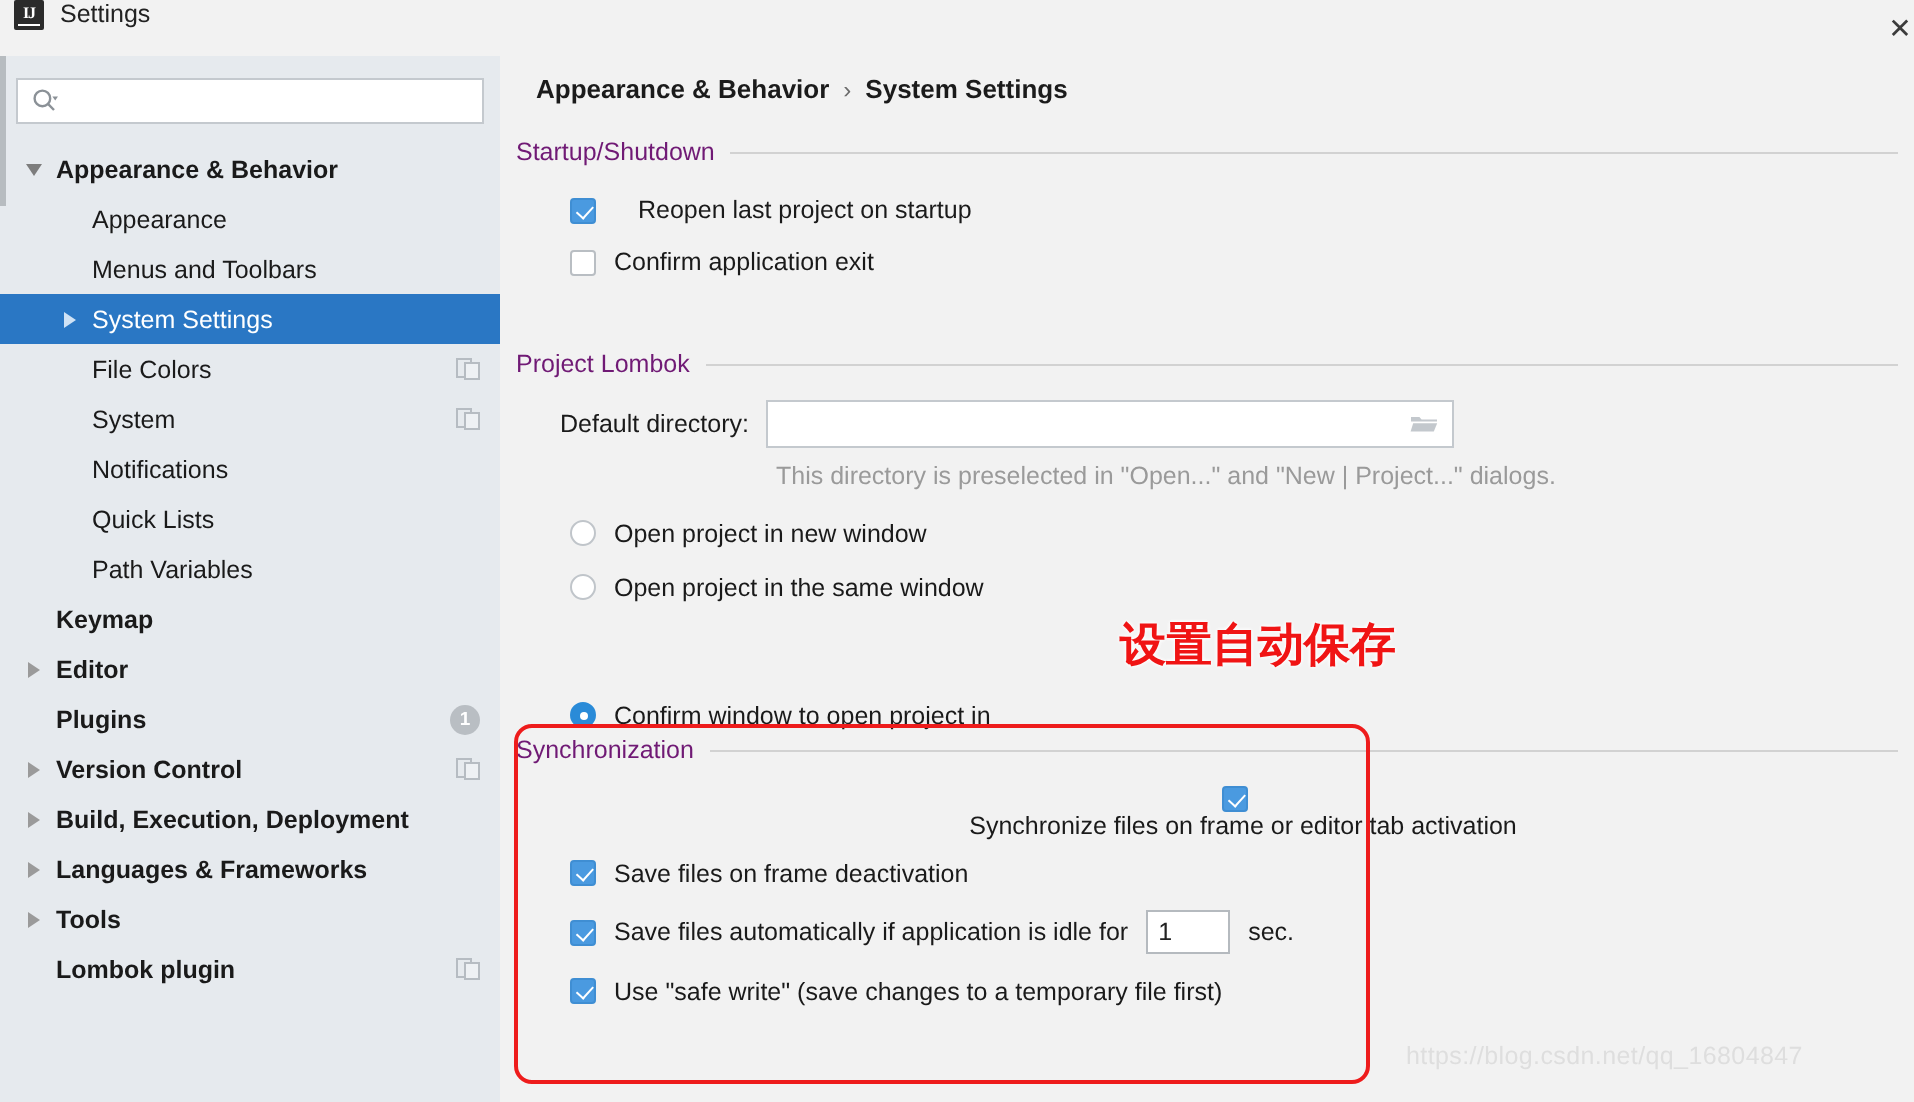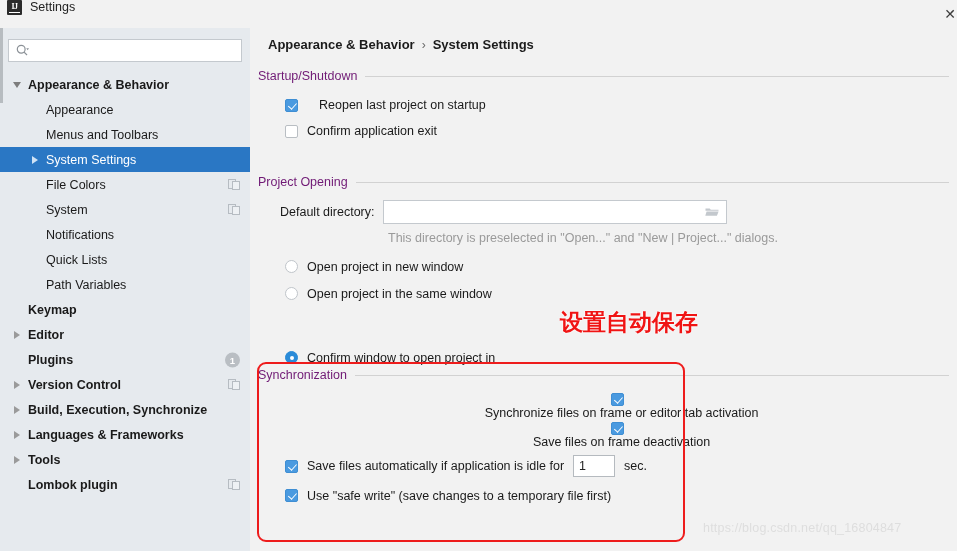--- a/index.html
+++ b/index.html
@@ -269,21 +269,21 @@
             <span class="copy-ico">
               <i class="b"></i>
               <i class="f"></i>
             </span>
           </span>
         </div>
         <div class="row indent-0">
           <span class="arrow-cell">
             <span class="arrow"></span>
           </span>
-          <span class="lbl bold">Build, Execution, Synchronize</span>
+          <span class="lbl bold">Build, Execution, Deployment</span>
         </div>
         <div class="row indent-0">
           <span class="arrow-cell">
             <span class="arrow"></span>
           </span>
           <span class="lbl bold">Languages &amp; Frameworks</span>
         </div>
         <div class="row indent-0">
           <span class="arrow-cell">
             <span class="arrow"></span>
@@ -323,21 +323,21 @@
         </div>
         <div class="opt" style="height:26px;">
           <span class="cb"></span>
           <span class="opt-lbl">Confirm application exit</span>
         </div>
       </div>
     </div>
 
     <div class="group" style="top:147px;width:691px;">
       <div class="group-head">
-        <span class="group-title">Project Opening</span>
+        <span class="group-title">Project Lombok</span>
         <span class="group-line"></span>
       </div>
 
       <div class="field-row" style="margin-top:11px;padding-left:22px;">
         <span class="field-lbl">Default directory:</span>
         <span class="text-field" style="width:344px;margin-left:9px;">
           <input type="text" placeholder="" style="">
           <span class="folder-ico">
             <svg width="14" height="12" viewBox="0 0 14 12">
               <path d="M0.5 2.5 h4.2 l1.1 1.2 h7.7 v1.1 H0.5 z" fill="#c3c8cd"></path>
@@ -370,21 +370,21 @@
     <div class="group" style="top:340px;width:691px;">
       <div class="group-head">
         <span class="group-title">Synchronization</span>
         <span class="group-line"></span>
       </div>
       <div style="margin-top:11px;padding-left:27px;">
         <div class="opt" style="height:29px;flex-direction:column;">
           <span class="cb on"></span>
           <span class="opt-lbl">Synchronize files on frame or editor tab activation</span>
         </div>
-        <div class="opt" style="height:29px;flex-direction:column;">
+        <div class="opt" style="height:29px;">
           <span class="cb on"></span>
           <span class="opt-lbl">Save files on frame deactivation</span>
         </div>
         <div class="opt" style="height:30px;">
           <span class="cb on"></span>
           <span class="opt-lbl">Save files automatically if application is idle for</span>
           <span class="num-field" style="margin-left:9px;">
             <input type="text" value="1" style="">
           </span>
           <span class="opt-lbl" style="margin-left:9px;">sec.</span>

